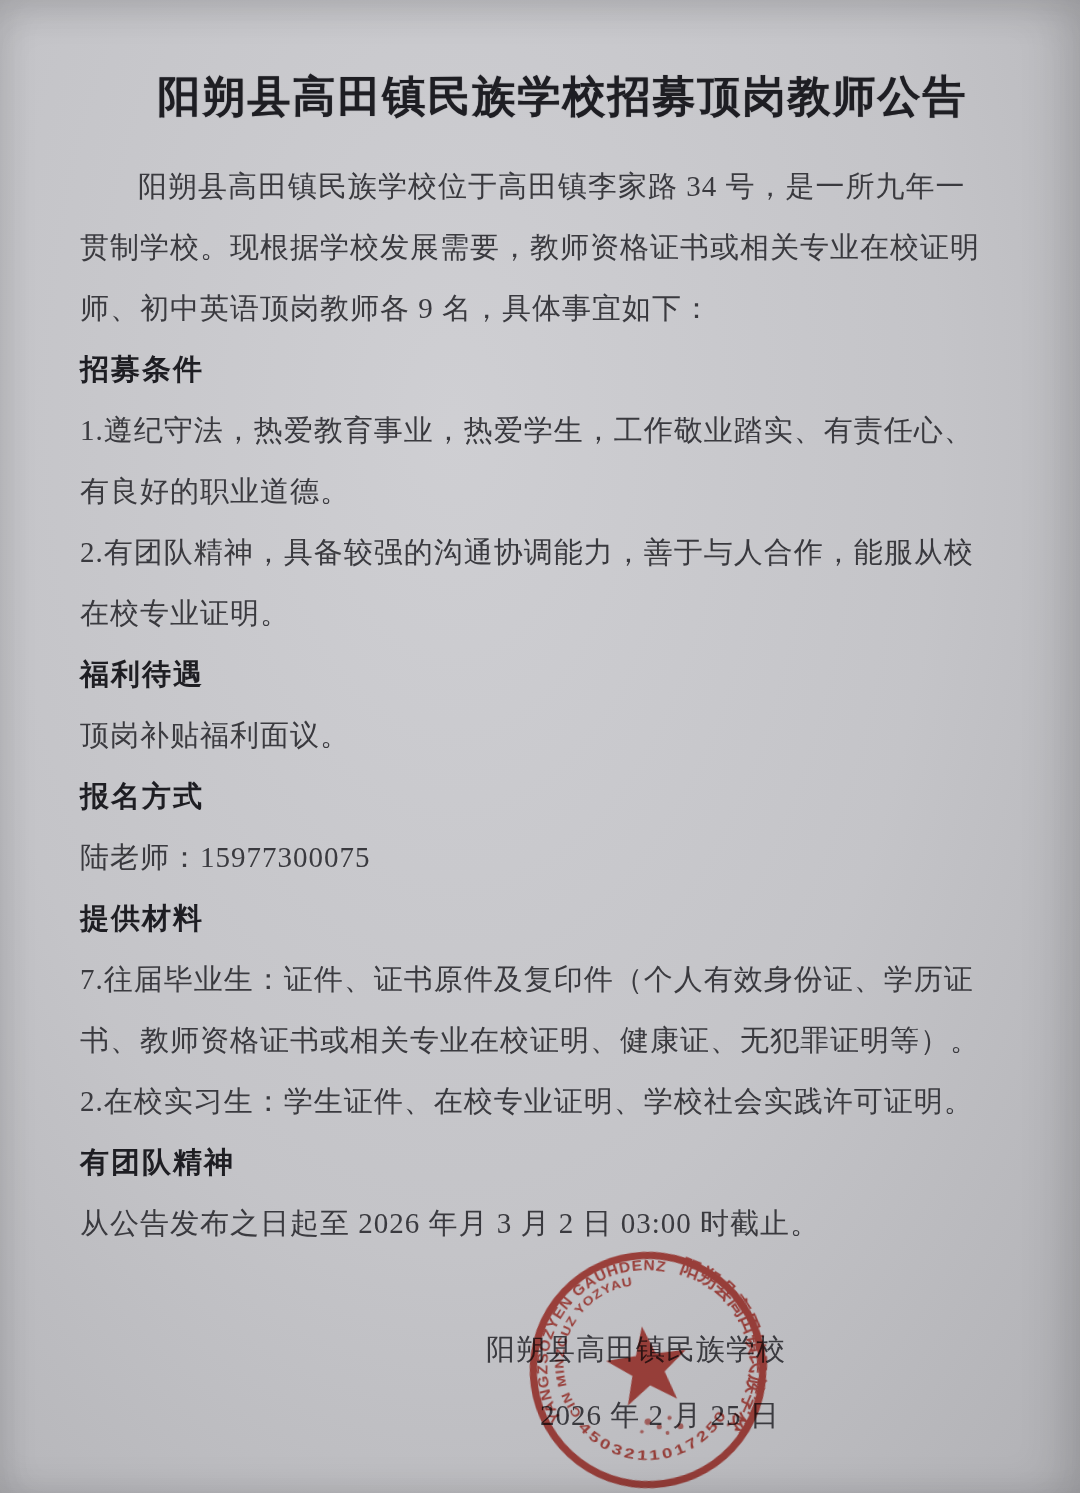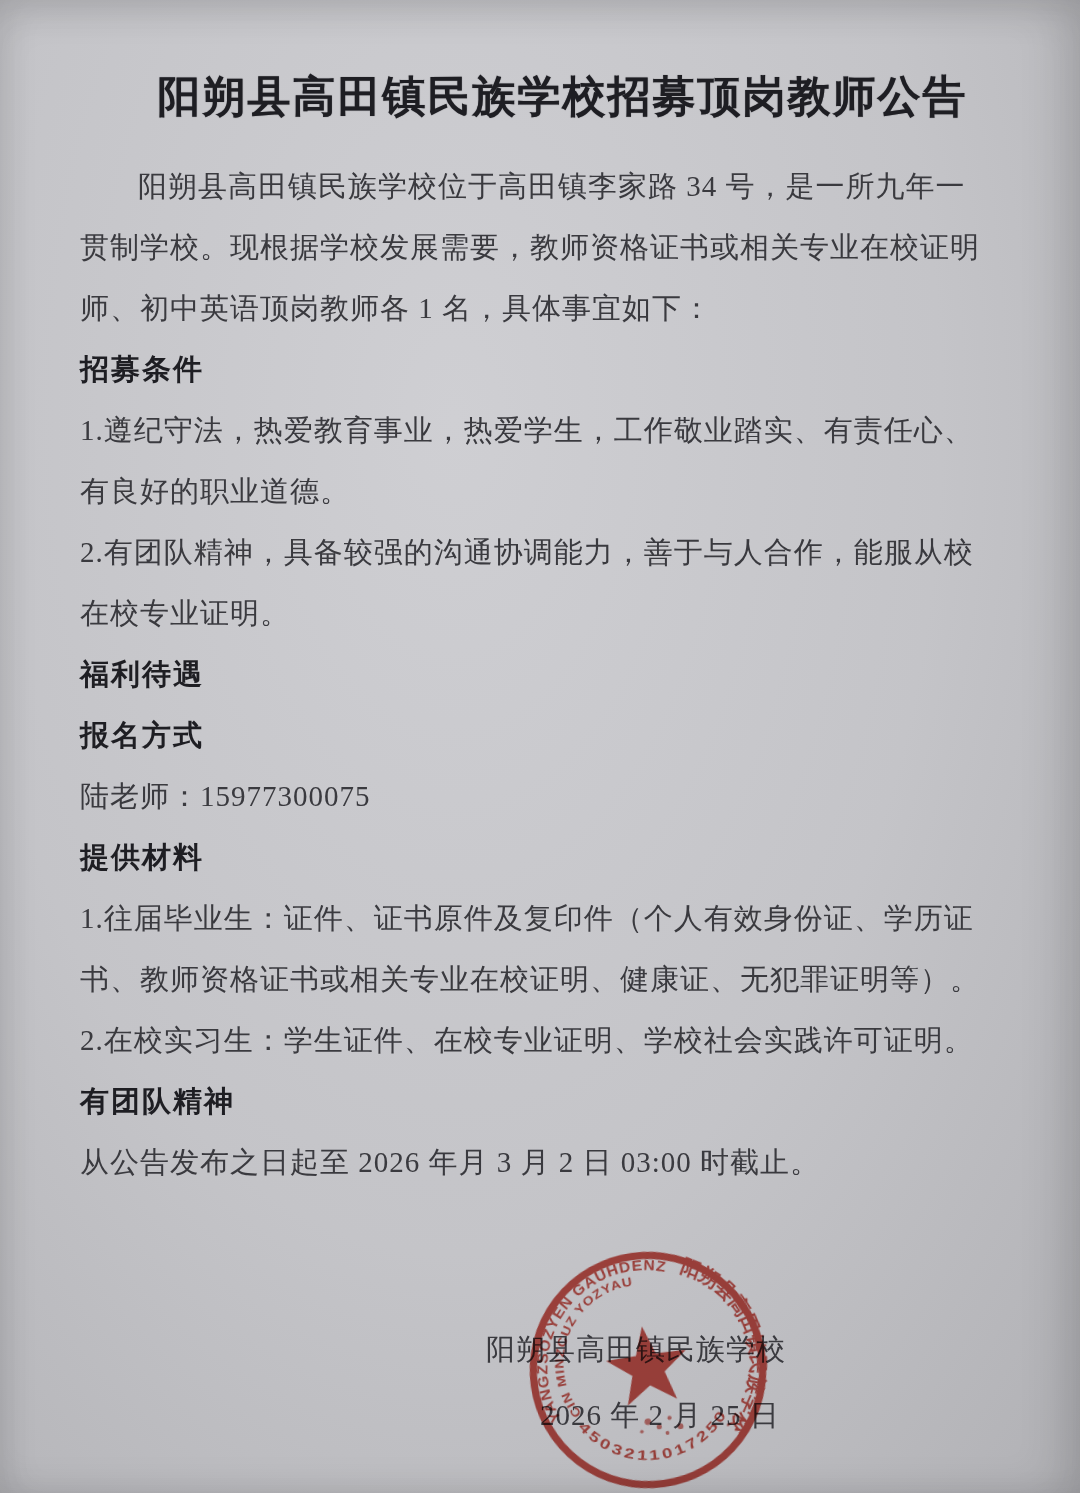--- a/index.html
+++ b/index.html
@@ -62,31 +62,32 @@
 </head>
 <body>
 
 <div class="photo">
 
   <h1 class="title">阳朔县高田镇民族学校招募顶岗教师公告</h1>
 
   <div class="body-text">
     <div class="line indent">阳朔县高田镇民族学校位于高田镇李家路 34 号，是一所九年一</div>
     <div class="line">贯制学校。现根据学校发展需要，教师资格证书或相关专业在校证明</div>
-    <div class="line">师、初中英语顶岗教师各 1 名，具体事宜如下：</div>
+    <div class="line">师、初中英语顶岗教师各 9 名，具体事宜如下：</div>
     <div class="line heading">招募条件</div>
     <div class="line">1.遵纪守法，热爱教育事业，热爱学生，工作敬业踏实、有责任心、</div>
     <div class="line">有良好的职业道德。</div>
     <div class="line">2.有团队精神，具备较强的沟通协调能力，善于与人合作，能服从校</div>
     <div class="line">在校专业证明。</div>
     <div class="line heading">福利待遇</div>
+    <div class="line">顶岗补贴福利面议。</div>
     <div class="line heading">报名方式</div>
     <div class="line">陆老师：15977300075</div>
     <div class="line heading">提供材料</div>
-    <div class="line">1.往届毕业生：证件、证书原件及复印件（个人有效身份证、学历证</div>
+    <div class="line">7.往届毕业生：证件、证书原件及复印件（个人有效身份证、学历证</div>
     <div class="line">书、教师资格证书或相关专业在校证明、健康证、无犯罪证明等）。</div>
     <div class="line">2.在校实习生：学生证件、在校专业证明、学校社会实践许可证明。</div>
     <div class="line heading">有团队精神</div>
     <div class="line">从公告发布之日起至 2026 年月 3 月 2 日 03:00 时截止。</div>
   </div>
 
   <div class="signature">阳朔县高田镇民族学校</div>
   <div class="date">2026 年 2 月 25 日</div>
 
   <svg class="seal" viewBox="0 0 300 300" aria-hidden="true">

